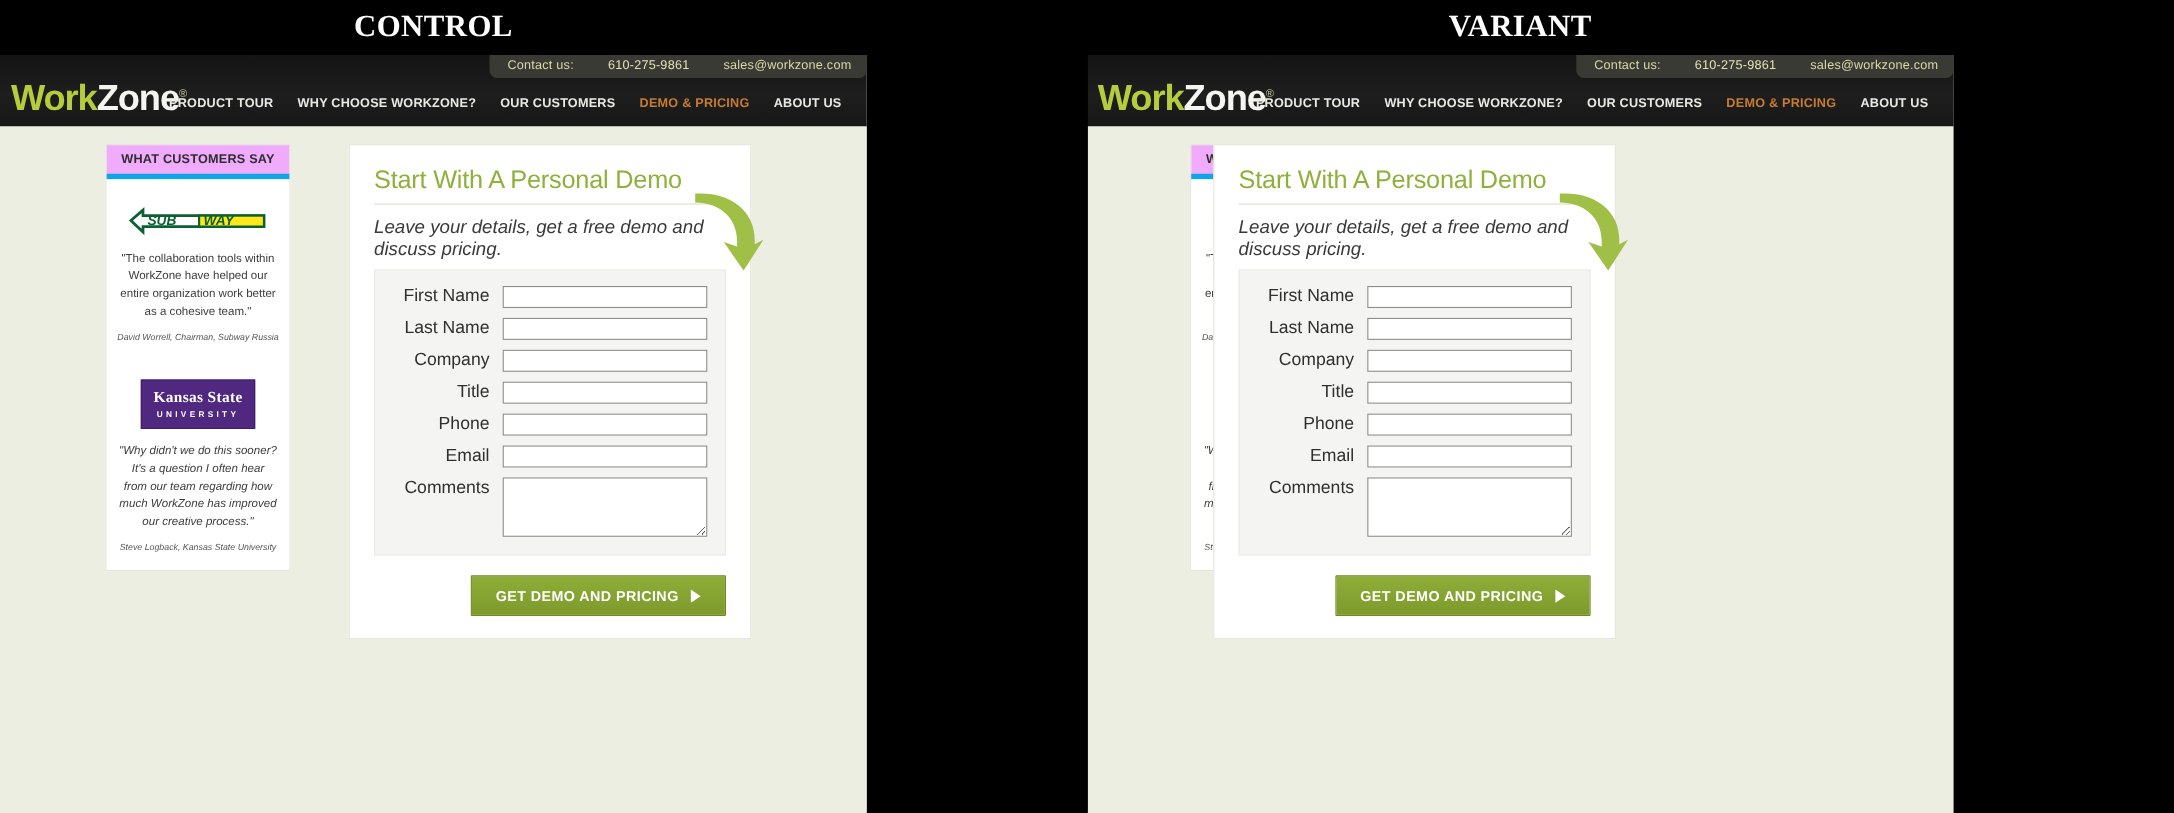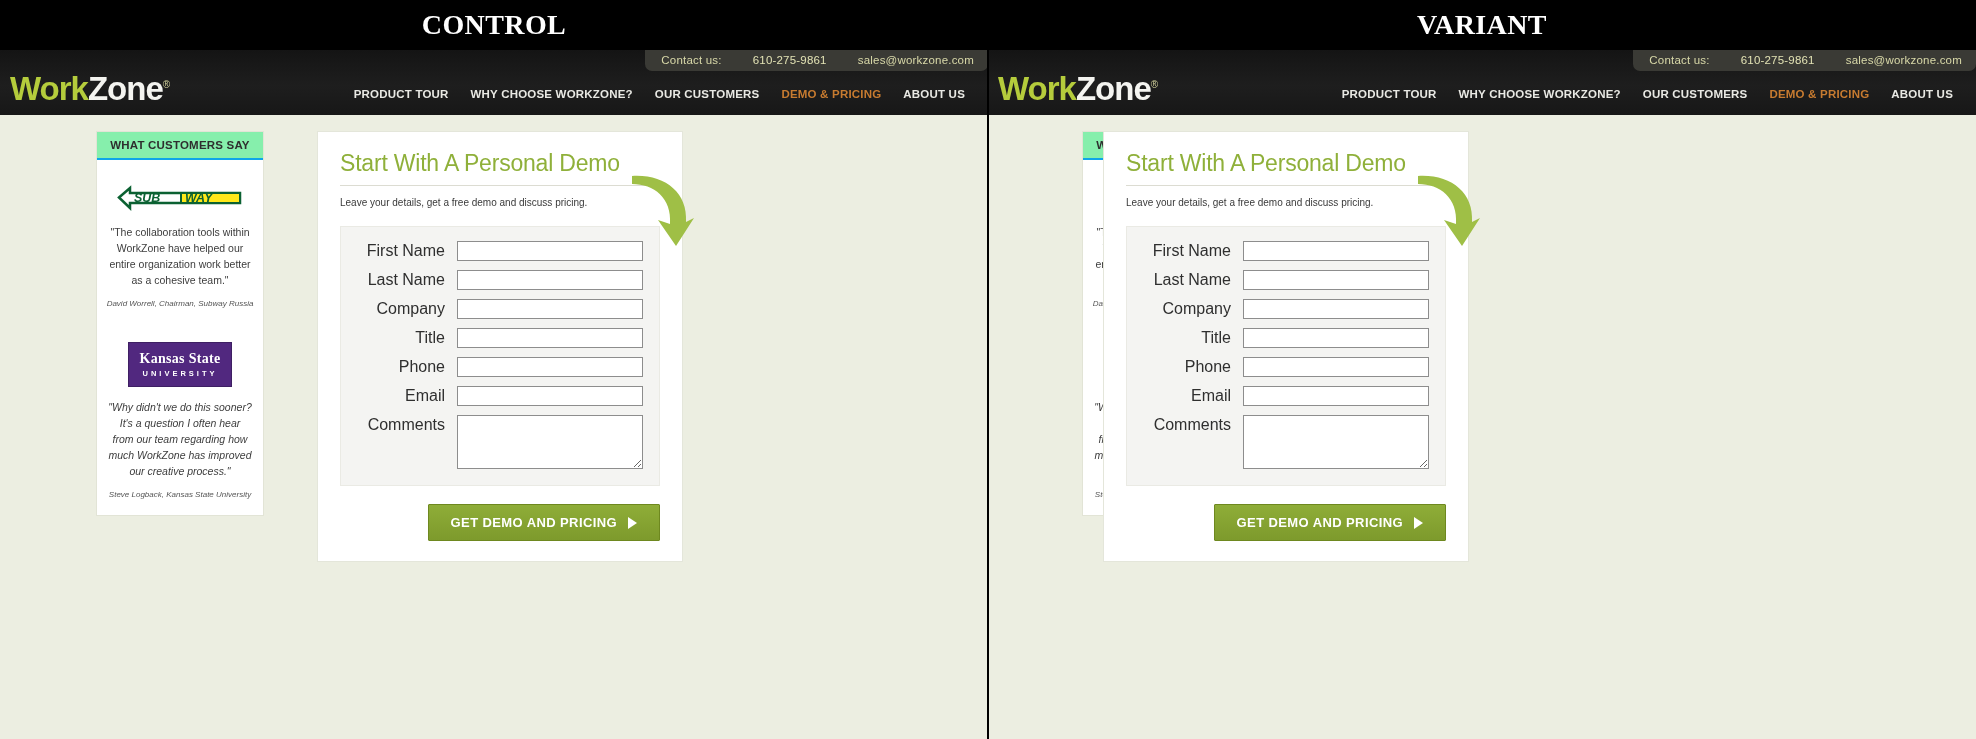--- a/index.html
+++ b/index.html
@@ -5,21 +5,21 @@
   * { box-sizing: border-box; margin: 0; padding: 0; }
   html, body {
     width: 1976px; height: 739px;
     background: #000;
     font-family: "Liberation Sans", sans-serif;
     overflow: hidden;
   }
   .stage { position: relative; width: 1976px; height: 739px; background:#000; }
 
   
-  .panel { position: absolute; top: 0; height: 739px; width: 988px; overflow: hidden; background:#000; }
+  .panel { position: absolute; top: 0; height: 739px; width: 788px; overflow: hidden; background:#000; }
   .panel.control { left: 0; }
   .panel.variant { left: 988px; }
   .divider { position:absolute; left:987px; top:0; width:2px; height:739px; background:#000; z-index:40;}
 
   
   .caption {
     height: 50px; width:100%;
     display:flex; align-items:center; justify-content:center;
     color:#fff; background:#000;
     font-family:"Liberation Serif", serif;
@@ -70,24 +70,24 @@
 
   
   .content { position:relative; width:100%; height:624px; background:#eceee1; }
 
   
   .testimonials {
     position:absolute; top:16px; width:168px;
     background:#fff; border:1px solid #e2e4d6;
   }
   .t-head {
-    background:#86efac; text-align:center;
+    background:#f0abfc; text-align:center;
     font-size:11.5px; font-weight:700; color:#2e2e2e;
     padding:7px 0 7px; letter-spacing:.2px;
-    border-bottom:2px solid #0ea5e9;
+    border-bottom:5px solid #0ea5e9;
   }
   .t-body { padding:12px 9px 14px; background:#fff; }
 
   .subway-logo {
     width:131px; height:33px; margin:9px auto 8px;
     display:block;
   }
   .ksu-logo {
     width:104px; height:45px; margin:16px auto 10px;
     background:#51287f; display:flex; flex-direction:column;
@@ -119,22 +119,22 @@
     background:#fff; border:1px solid #e4e6da;
     padding:18px 22px 20px;
   }
   .form-title {
     color:#8fb03a; font-size:23px; font-weight:400;
     letter-spacing:-.2px; line-height:1.15;
     font-family:"Liberation Sans", sans-serif;
   }
   .title-rule { height:1px; background:#dcdcd2; margin:9px 0 0; }
   .subtitle {
-    font-size:10px; color:#3a3a3a;
-    margin:11px 0 18px;
+    font-size:17px; font-style:italic; color:#3a3a3a;
+    margin:11px 0 8px;
   }
   .arrow-swoosh { position:absolute; pointer-events:none; }
 
   .fields {
     background:#f4f4f2; border:1px solid #eaeae4;
     padding:14px 16px 16px;
   }
   .frow { display:flex; align-items:flex-start; margin-bottom:9px; }
   .frow:last-child { margin-bottom:0; }
   .flabel {

